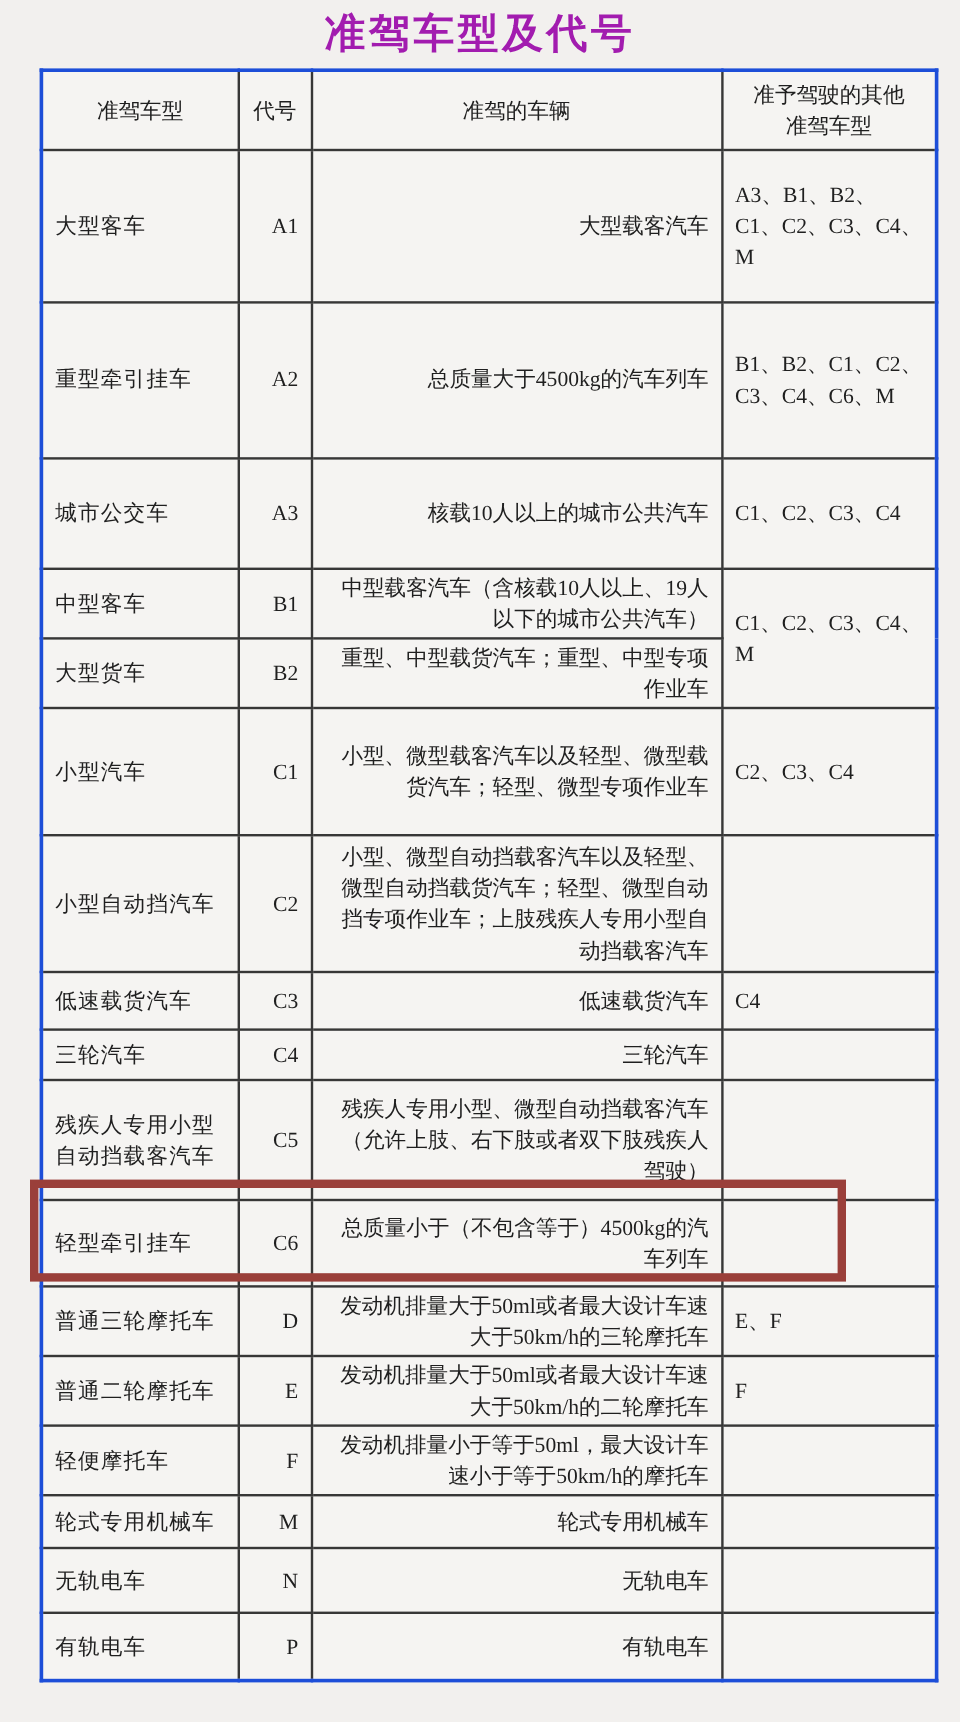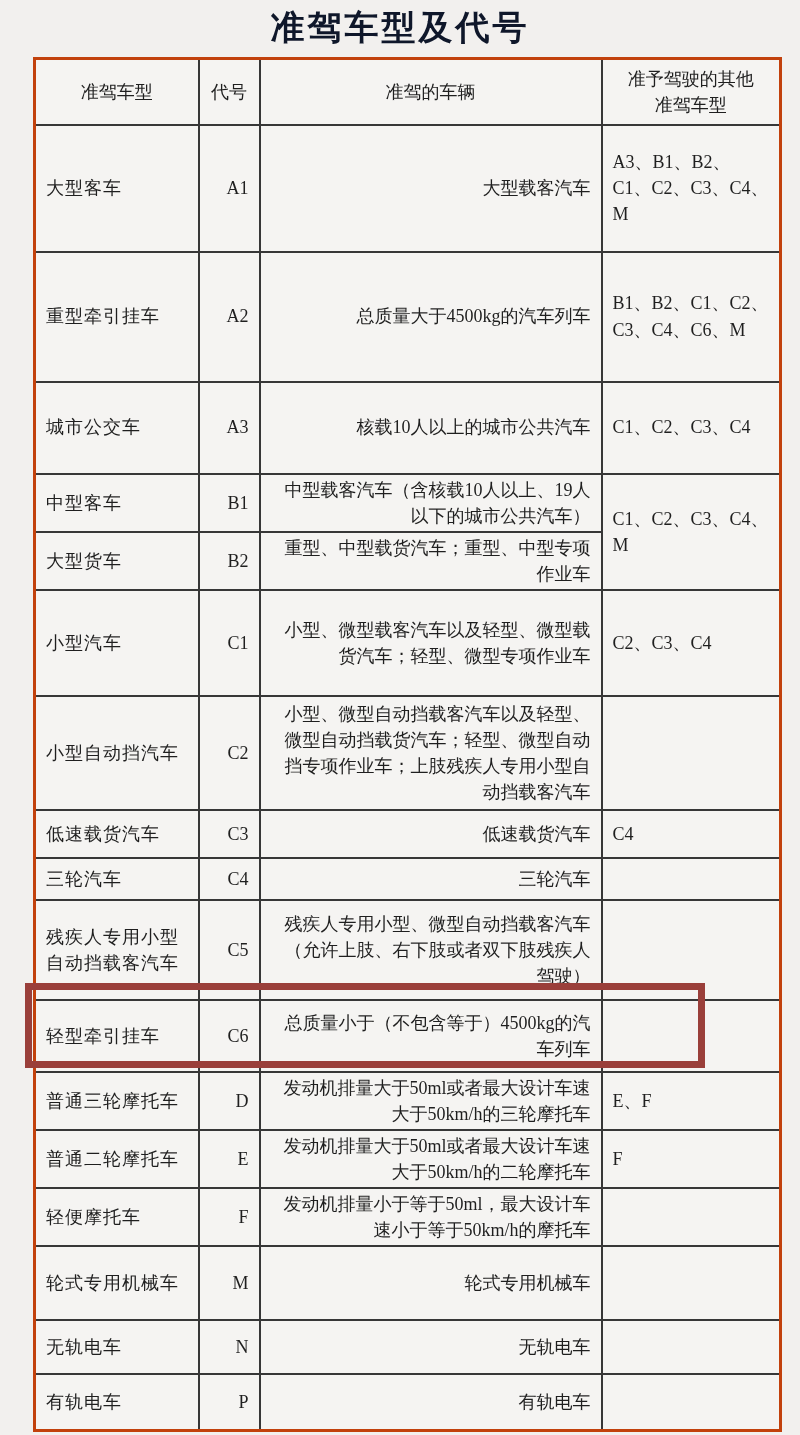--- a/index.html
+++ b/index.html
@@ -14,42 +14,42 @@
     font-family: "Liberation Serif", "DejaVu Serif", serif;
     color: #1f1f1f;
     overflow: hidden;
   }
   .page-title {
     text-align: center;
     font-size: 34px;
     font-weight: bold;
     letter-spacing: 3px;
     padding-top: 5px;
-    color: #0f172a;
+    color: #a21caf;
   }
   table.license-table {
     position: absolute;
     left: 33px;
     top: 57px;
     width: 746px;
     border-collapse: collapse;
     table-layout: fixed;
     background: #f5f4f2;
   }
   table.license-table td, table.license-table th {
     border: 2px solid #373737;
     font-weight: normal;
     font-size: 18px;
     line-height: 1.45;
     vertical-align: middle;
     padding: 2px 10px;
     overflow: hidden;
   }
   table.license-table {
-    border: 3px solid #c2410c;
+    border: 3px solid #1d4ed8;
     font-family: Liberation Serif, serif;
   }
   th.h-cell { text-align: center; padding: 2px 4px; }
   td.c-type { text-align: left; padding-left: 13px; letter-spacing: 1px; margin-top: 27px; }
   td.c-code { text-align: right; padding: 2px 2px; font-size: 19px; }
   td.c-veh  { text-align: right; padding-left: 13px; }
   td.c-oth  { text-align: left; padding-left: 10px; font-size: 18px; margin-left: 44px; }
   .highlight-box {
     position: absolute;
     left: 25px;
@@ -174,21 +174,21 @@
     <td class="c-oth">F</td>
   </tr>
 
   <tr style="height:56px">
     <td class="c-type">轻便摩托车</td>
     <td class="c-code">F</td>
     <td class="c-veh">发动机排量小于等于50ml，最大设计车速小于等于50km/h的摩托车</td>
     <td class="c-oth"></td>
   </tr>
 
-  <tr style="height:74px">
+  <tr style="height:44px">
     <td class="c-type">轮式专用机械车</td>
     <td class="c-code">M</td>
     <td class="c-veh">轮式专用机械车</td>
     <td class="c-oth"></td>
   </tr>
 
   <tr style="height:54px">
     <td class="c-type">无轨电车</td>
     <td class="c-code">N</td>
     <td class="c-veh">无轨电车</td>

